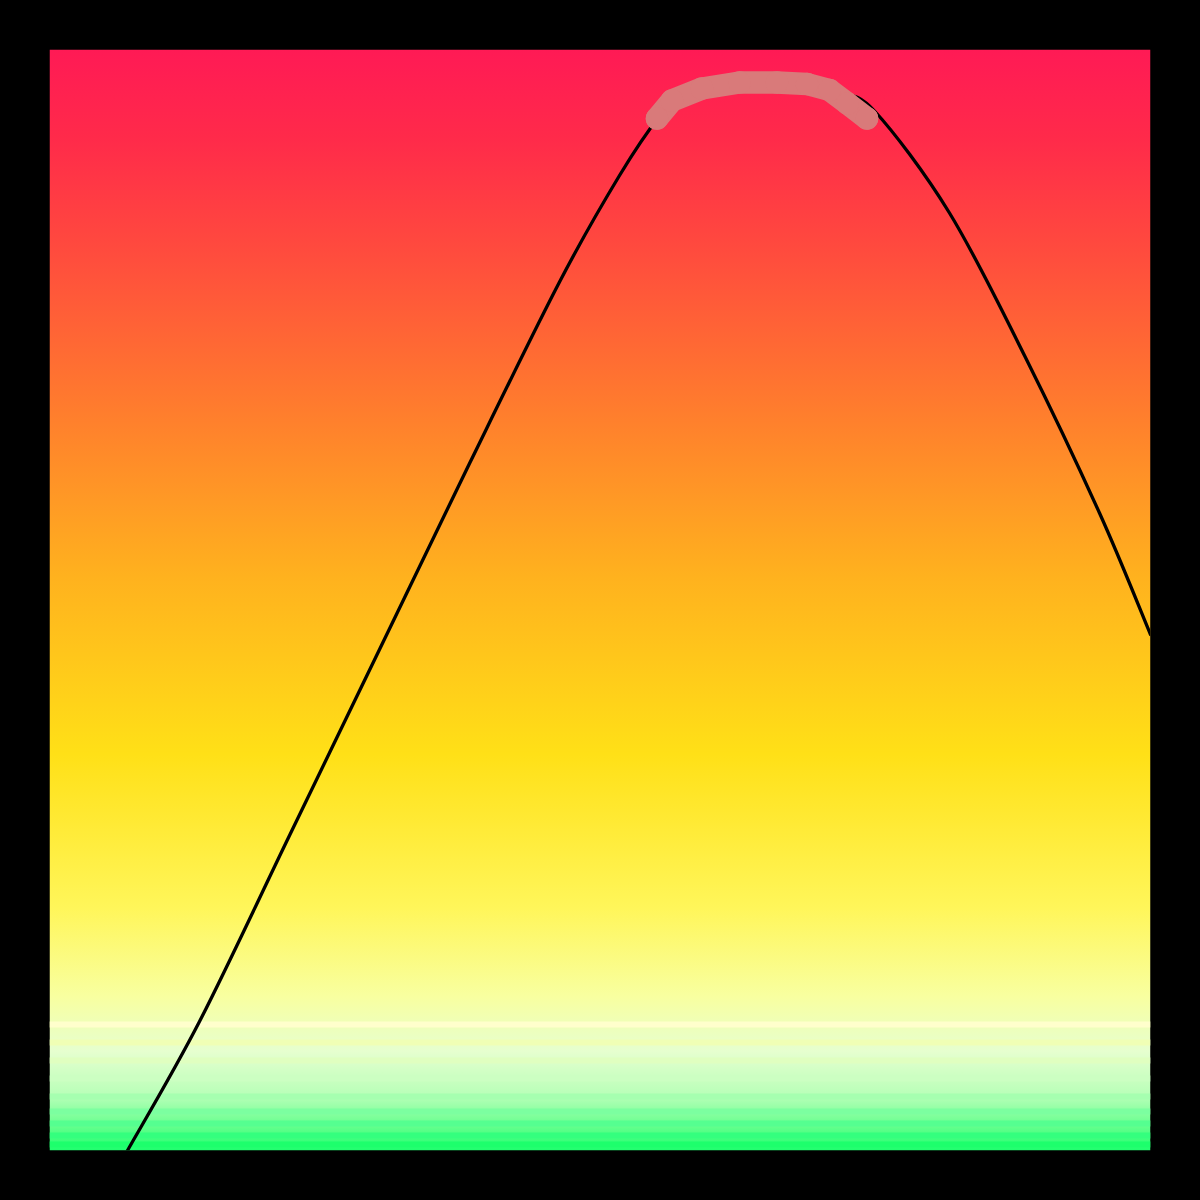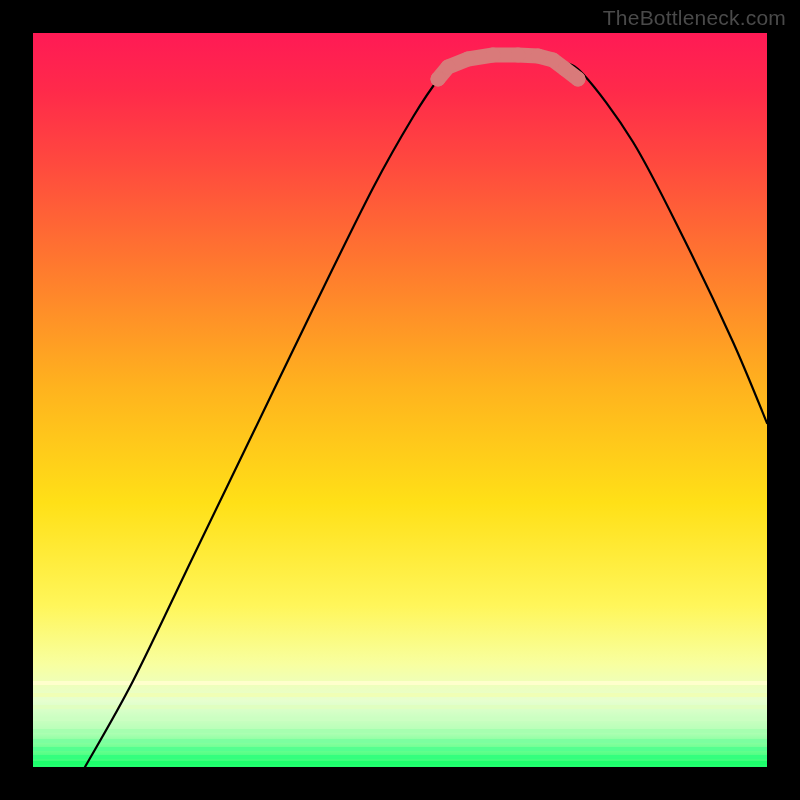--- a/index.html
+++ b/index.html
@@ -67,21 +67,20 @@
     inset: 0;
     width: 100%;
     height: 100%;
   }
 </style>
 </head>
 <body>
 
 <div class="frame">
 
-  <div class="watermark">TheBottleneck.com</div>
 
   <div class="plot">
 
     <div class="bg-gradient"></div>
 
     <div class="band" style="bottom:82px;background:#ffffcc;height:4px"></div>
     <div class="band" style="bottom:70px;background:#f0ffb5;height:4px"></div>
     <div class="band" style="bottom:58px;background:#e0ffc0;height:4px"></div>
     <div class="band" style="bottom:46px;background:#ccffc2;height:4px"></div>
     <div class="band" style="bottom:34px;background:#a6ffb0;height:4px"></div>

